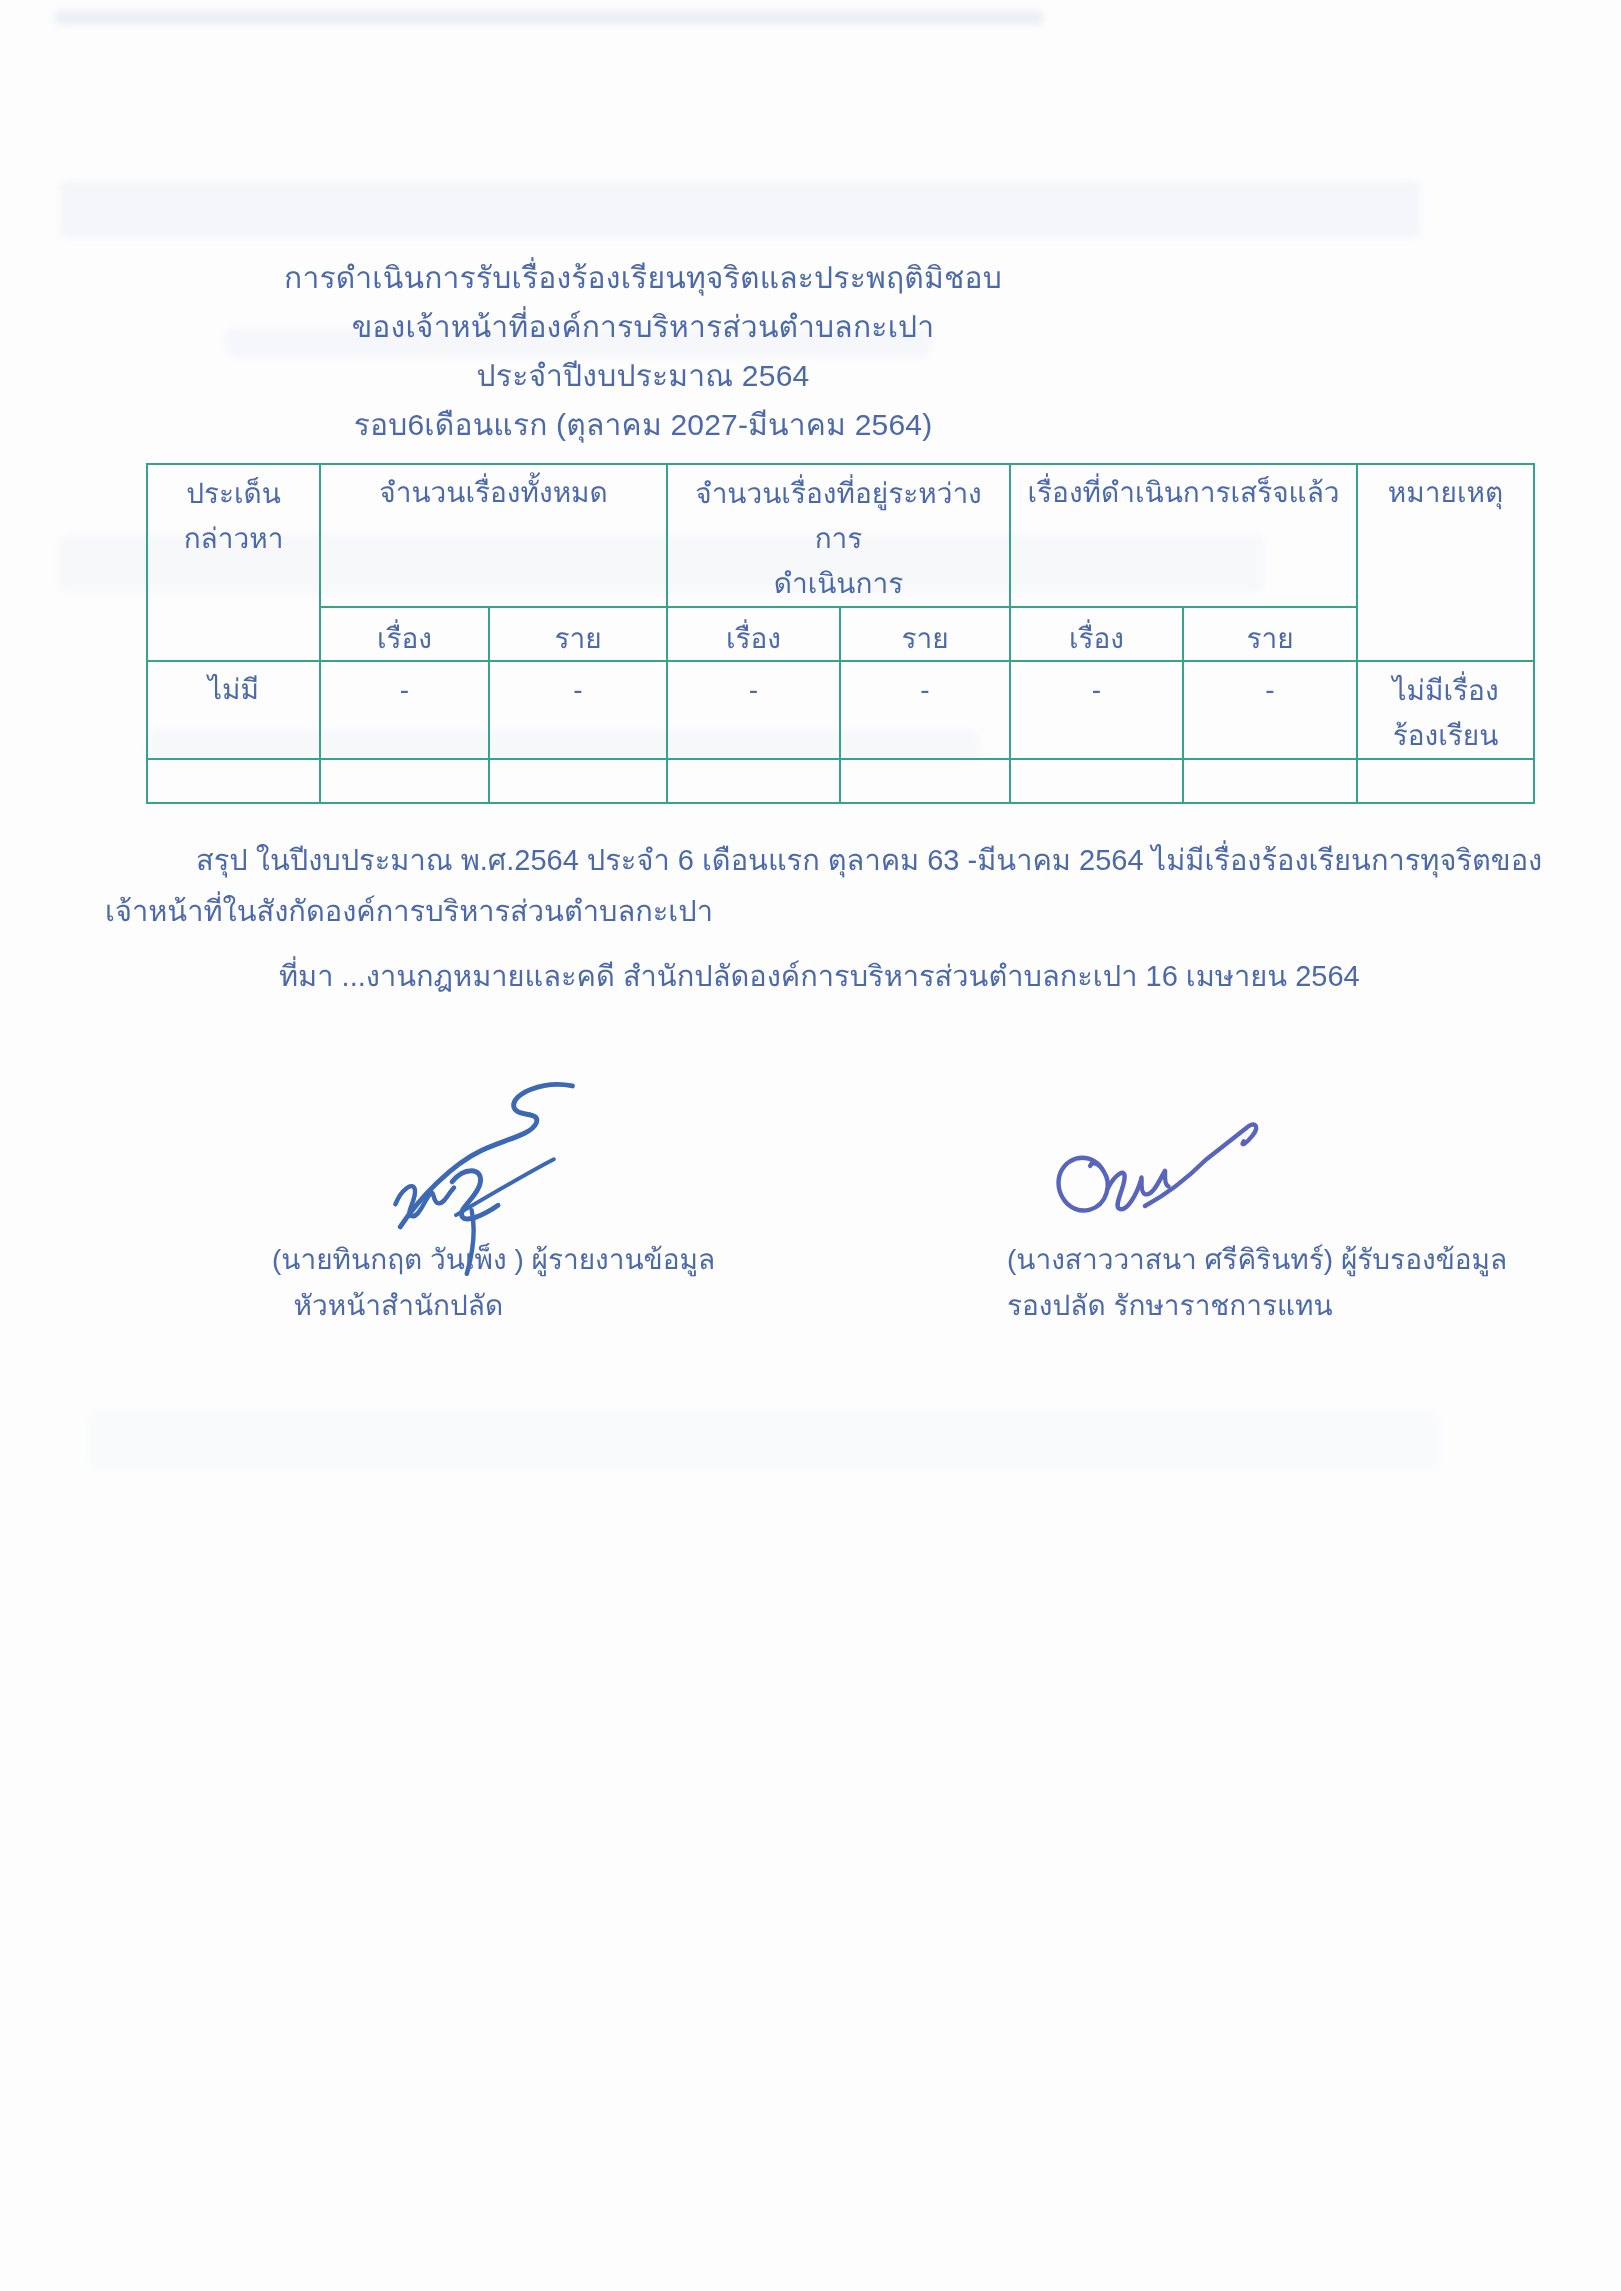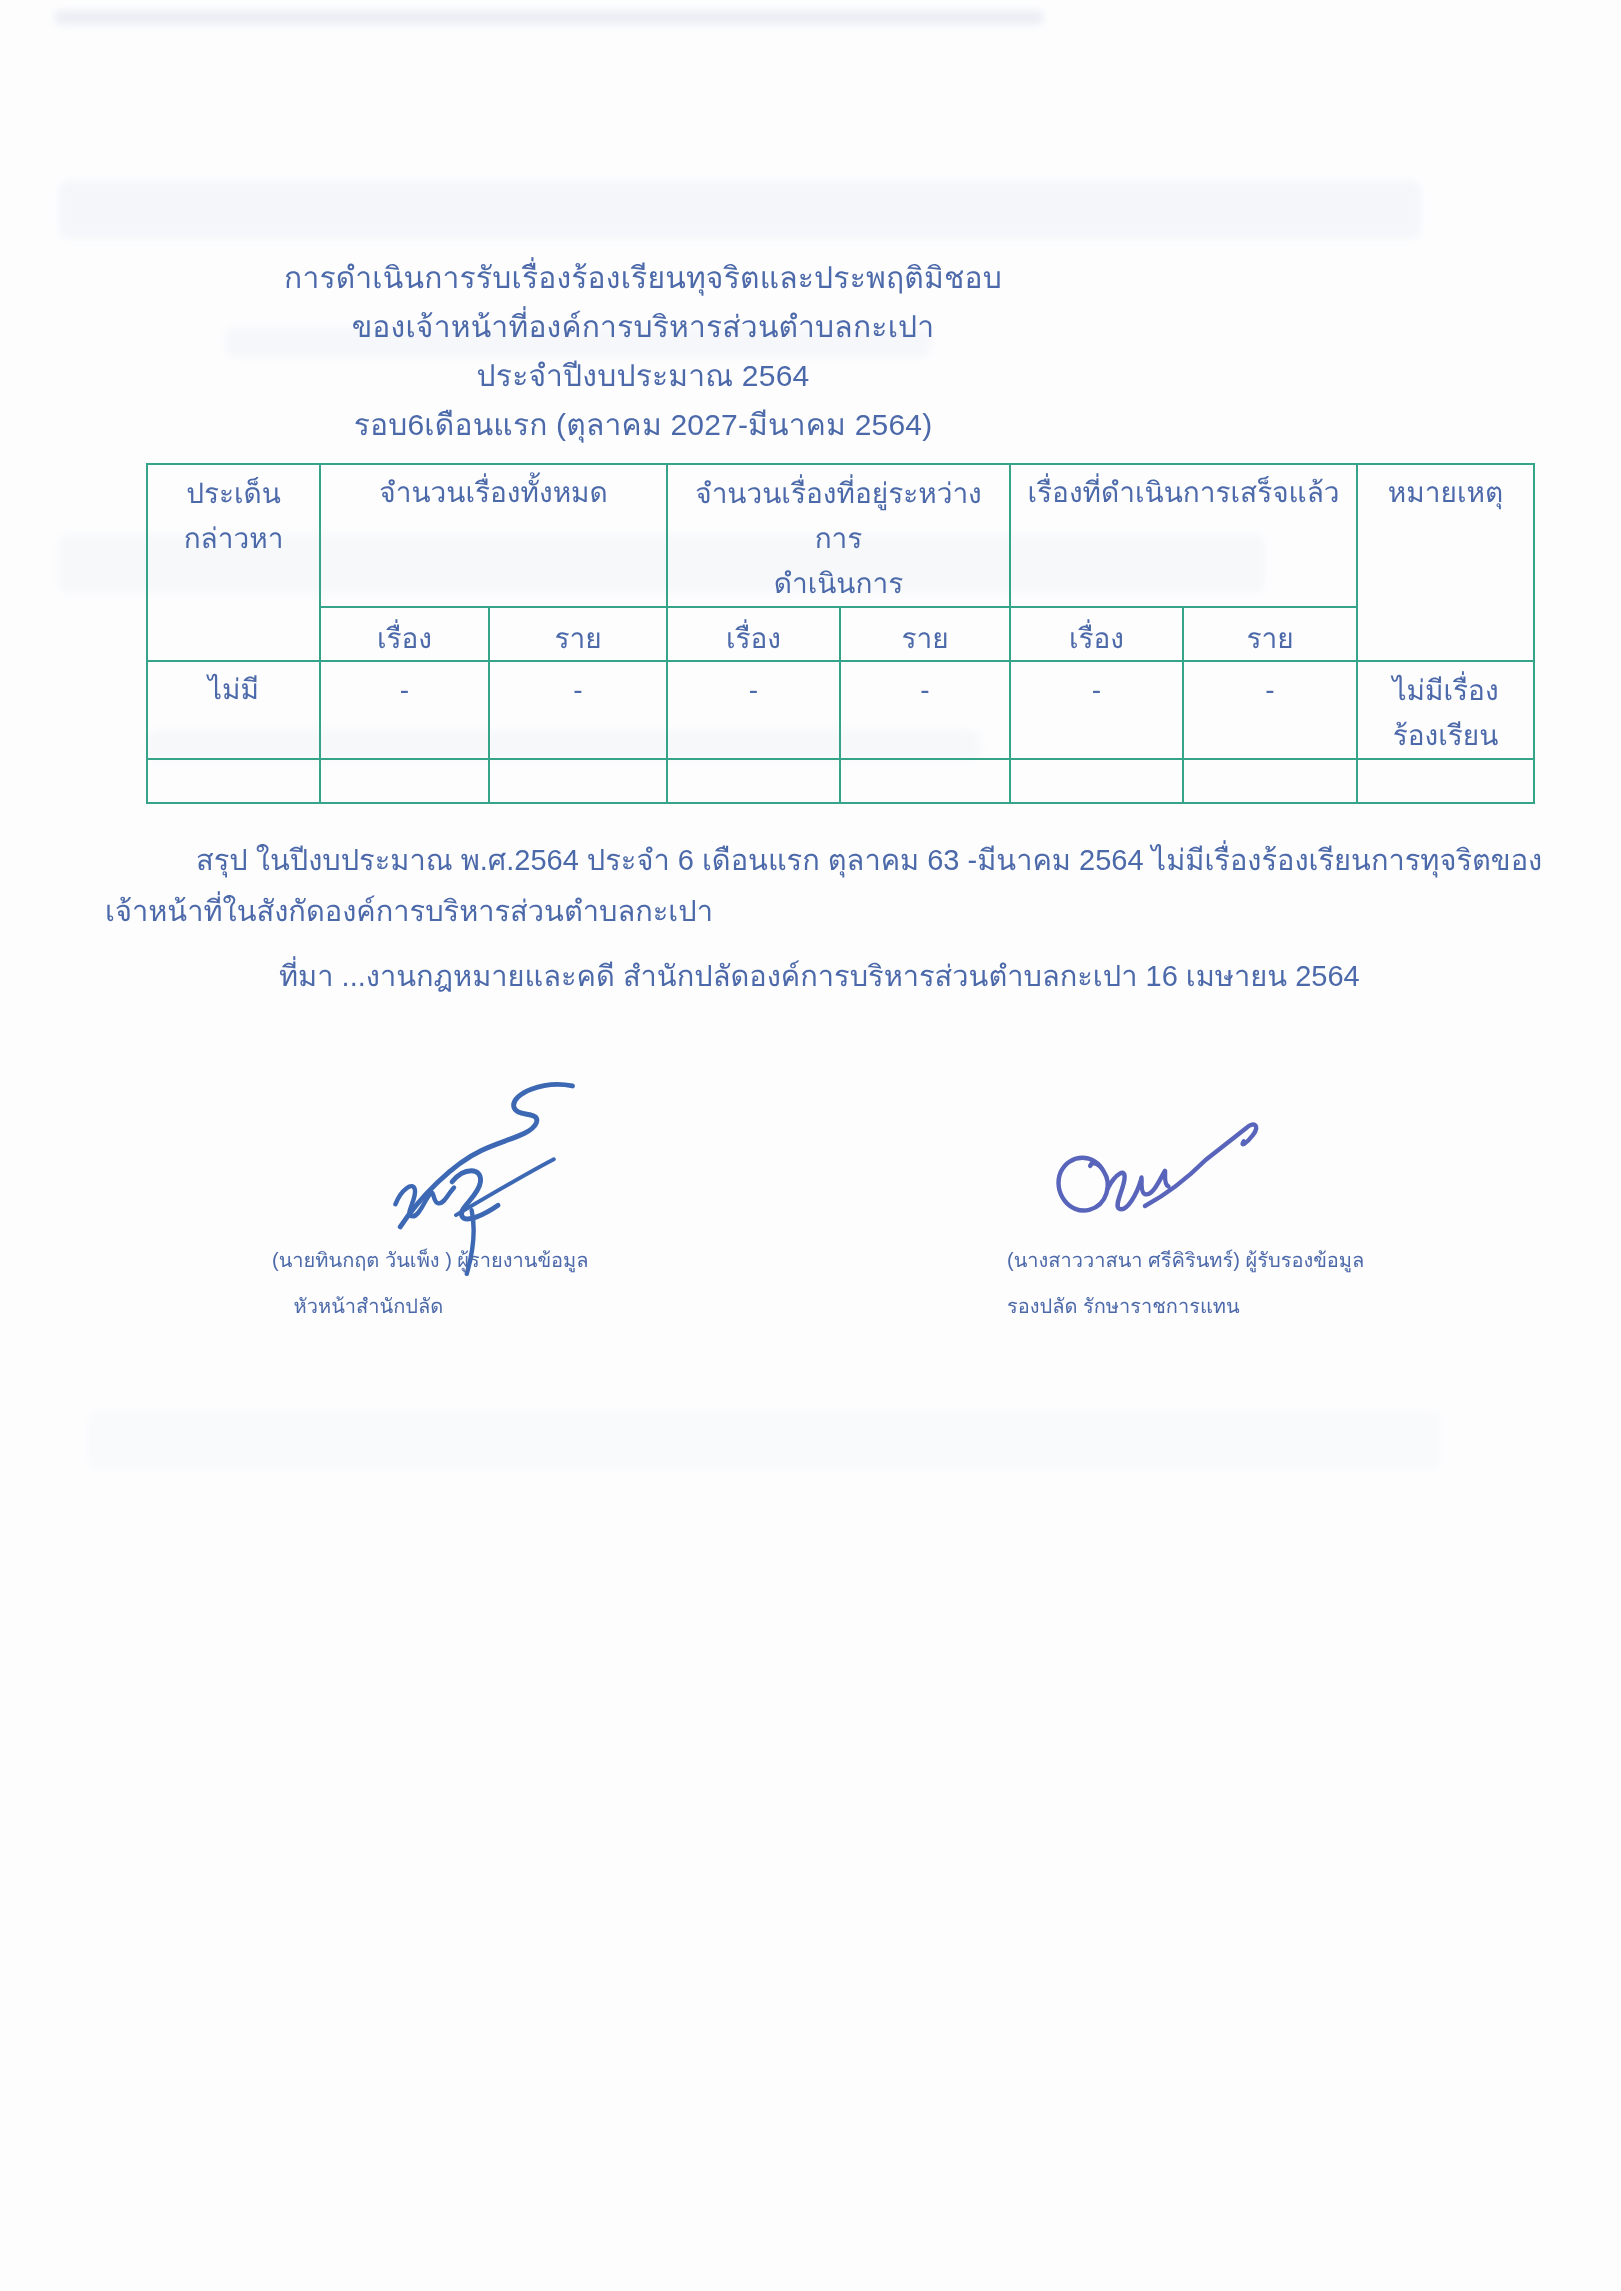--- a/index.html
+++ b/index.html
@@ -56,21 +56,21 @@
   .sum2{left:82px;top:890px;margin-left:23px;}
   .source-line{
     position:absolute;left:279px;top:953px;
     font-size:29px;white-space:nowrap;
   }
 
   .sig-svg{position:absolute;}
   .sig-left-svg{left:365px;top:1066px;width:227px;height:214px;}
   .sig-right-svg{left:1041px;top:1115px;width:247px;height:133px;}
 
-  .sig-text{position:absolute;font-size:20px;line-height:46px;white-space:nowrap;}
+  .sig-text{position:absolute;font-size:28px;line-height:46px;white-space:nowrap;}
   .sig-left-text{left:272px;top:1237px;}
   .sig-left-text .l2{padding-left:21.6px;}
   .sig-right-text{left:975px;top:1237px;margin-left:32px;}
 </style>
 </head>
 <body>
 
 <div class="page">
 
   <div class="smudge s1"></div>

